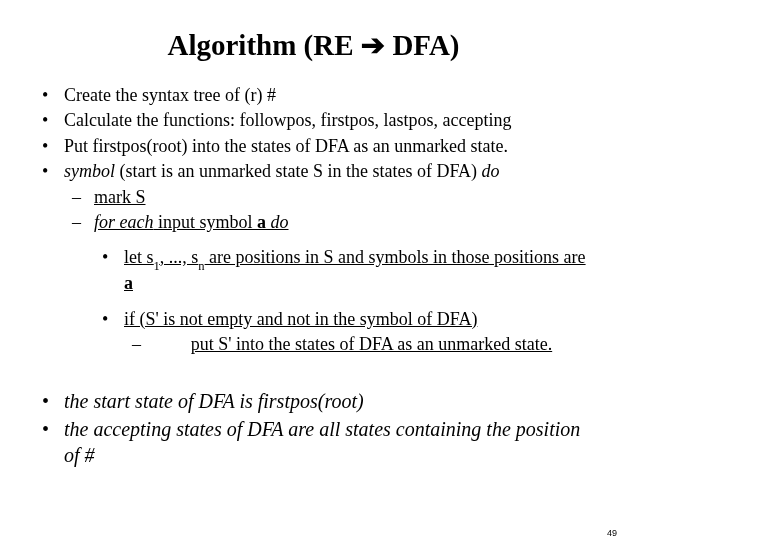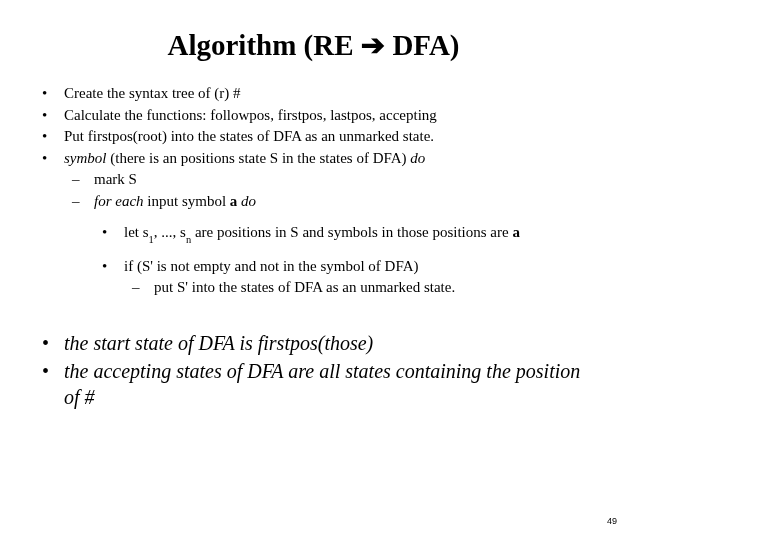--- a/index.html
+++ b/index.html
@@ -26,38 +26,39 @@
     text-align: center;
     margin-bottom: 22px;
   }
   .arrow {
     font-family: Arial, sans-serif;
   }
   ul.main {
     list-style: none;
     padding: 0;
     margin: 0 0 0 4px;
-    font-size: 15px;
+    font-size: 18px;
     line-height: 1.3;
   }
   ul.main > li {
     position: relative;
     padding-left: 22px;
     margin-bottom: 2px;
   }
   ul.main > li::before {
     content: "•";
     position: absolute;
     left: 0;
     top: 0;
   }
   ul.sub1 {
     list-style: none;
     padding: 0;
     margin: 2px 0 0 8px;
+    text-decoration: underline;
   }
   ul.sub1 > li {
     position: relative;
     padding-left: 22px;
     margin-bottom: 2px;
   }
   ul.sub1 > li::before {
     content: "–";
     position: absolute;
     left: 0;
@@ -77,20 +78,21 @@
   ul.sub2 > li::before {
     content: "•";
     position: absolute;
     left: 0;
     top: 0;
   }
   ul.sub3 {
     list-style: none;
     padding: 0;
     margin: 2px 0 0 8px;
+    text-align: center;
   }
   ul.sub3 > li {
     position: relative;
     padding-left: 22px;
     margin-bottom: 2px;
   }
   ul.sub3 > li::before {
     content: "–";
     position: absolute;
     left: 0;
@@ -122,41 +124,41 @@
   ul.bottom > li::before {
     content: "•";
     position: absolute;
     left: 0;
     top: 0;
     font-style: normal;
   }
   .pagenum {
     position: absolute;
     right: 10px;
-    bottom: 14px;
+    bottom: 2px;
     font-size: 9px;
     font-family: Arial, sans-serif;
     color: #000;
   }
 </style>
 </head>
 <body>
 
 <div class="slide">
 
   <div class="title">
     <span>Algorithm (RE </span><span class="arrow">➔</span><span> DFA)</span>
   </div>
 
   <ul class="main">
     <li><span>Create the syntax tree of  (r) #</span></li>
     <li><span>Calculate the functions: followpos, firstpos, lastpos, accepting</span></li>
     <li><span>Put firstpos(root) into the states of DFA as an unmarked state.</span></li>
     <li>
-      <span class="ital">symbol</span><span> (there is an positions state S in the states of DFA) </span><span class="ital">do</span>
+      <span class="ital">symbol</span><span> (start is an unmarked state S in the states of DFA) </span><span class="ital">do</span>
       <ul class="sub1">
         <li><span>mark S</span></li>
         <li>
           <span class="ital">for each</span><span>  input symbol </span><span class="bold">a</span><span class="ital">  do</span>
           <ul class="sub2">
             <li>
               <span>let s</span><span class="subsc">1</span><span>, ..., s</span><span class="subscn">n</span><span> are positions in S and symbols in those positions are </span><span class="bold">a</span>
             </li>
             <li>
               <span>if  (S' is not empty  and not in the symbol of DFA)</span>
@@ -166,18 +168,18 @@
             </li>
           </ul>
         </li>
       </ul>
     </li>
   </ul>
 
   <div class="gap"></div>
 
   <ul class="bottom">
-    <li><span>the start state of DFA is firstpos(those)</span></li>
+    <li><span>the start state of DFA is firstpos(root)</span></li>
     <li><span>the accepting states of DFA are all states containing the position of #</span></li>
   </ul>
 
   <div class="pagenum">49</div>
 </div>
 
 </body></html>

